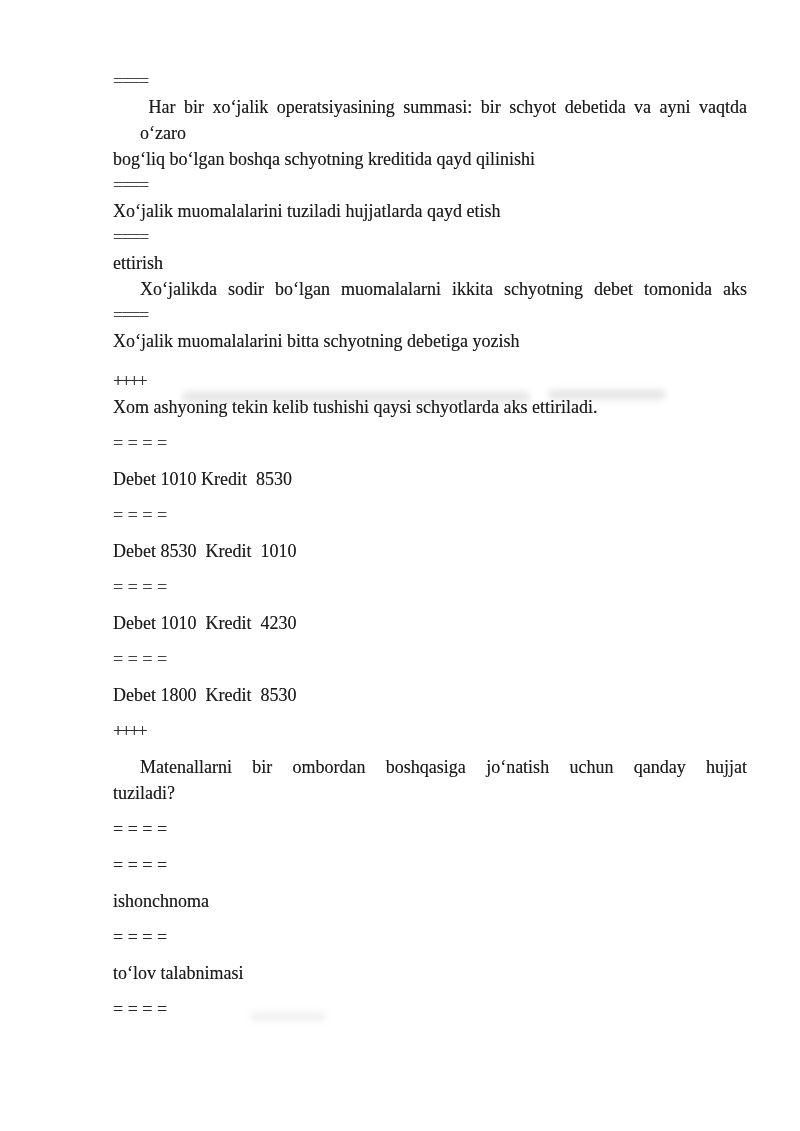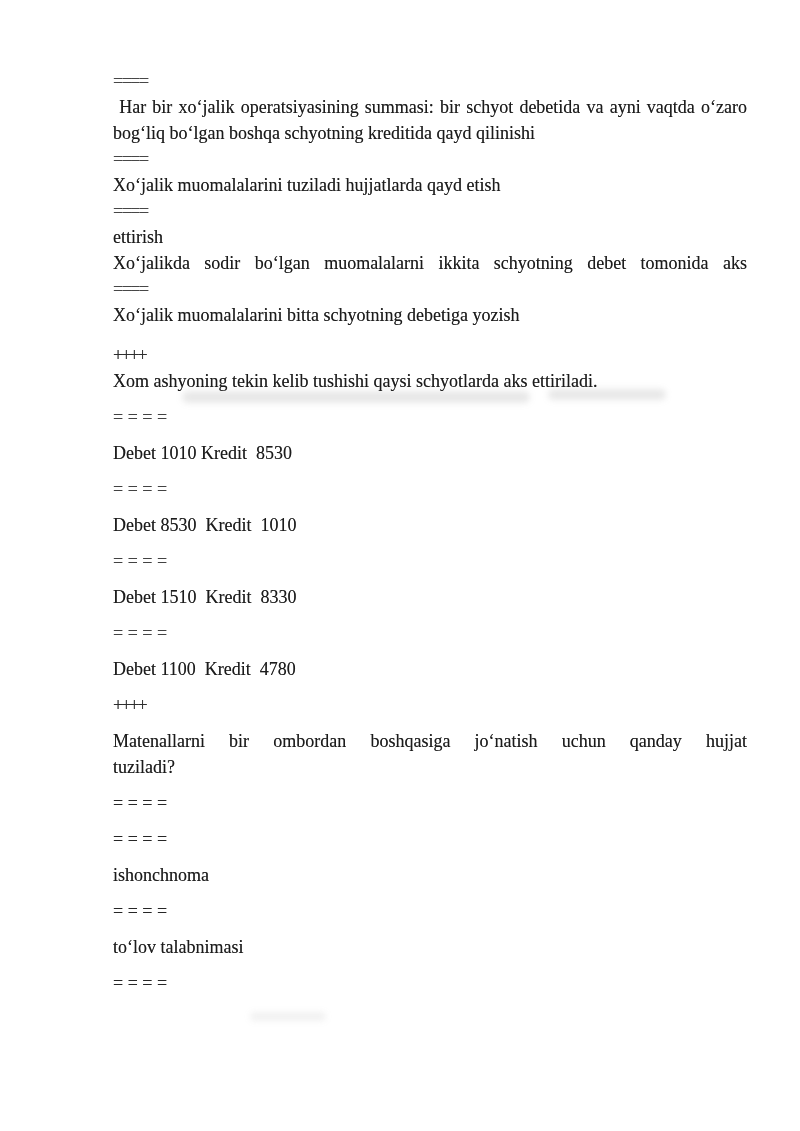--- a/index.html
+++ b/index.html
@@ -20,20 +20,21 @@
     width:634px;
   }
   .row{
     white-space:pre;
     text-shadow:0 0 0.4px rgba(25,25,25,0.55);
   }
   .just{
     white-space:normal;
     text-align:justify;
     text-align-last:justify;
+    margin-left:27px;
   }
   .b{font-weight:400;}
   .sepT{letter-spacing:-1.5px;color:#474747;}
   .sepS{color:#424242;}
   .sepS.b{color:#262626;}
   .plus{letter-spacing:-2px;color:#2e2e2e;}
   .m{margin-top:10px;}
   .mt{margin-top:14px;}
   
   .smudge{
@@ -62,23 +63,23 @@
     <div class="row just">Xoʻjalikda sodir boʻlgan muomalalarni  ikkita schyotning debet tomonida aks</div>
     <div class="row sepT">====</div>
     <div class="row">Xoʻjalik muomalalarini bitta schyotning debetiga yozish</div>
     <div class="row plus mt">++++</div>
     <div class="row b">Xom ashyoning tekin kelib tushishi qaysi schyotlarda aks ettiriladi.</div>
     <div class="row sepS m">= = = =</div>
     <div class="row m">Debet 1010 Kredit  8530</div>
     <div class="row sepS m">= = = =</div>
     <div class="row m">Debet 8530  Kredit  1010</div>
     <div class="row sepS m">= = = =</div>
-    <div class="row m">Debet 1510  Kredit  8330</div>
+    <div class="row m">Debet 1010  Kredit  4230</div>
     <div class="row sepS m">= = = =</div>
-    <div class="row m">Debet 1100  Kredit  4780</div>
+    <div class="row m">Debet 1800  Kredit  8530</div>
     <div class="row plus m">++++</div>
     <div class="row b just m">Matenallarni bir ombordan boshqasiga joʻnatish uchun qanday hujjat</div>
     <div class="row b">tuziladi?</div>
     <div class="row sepS b m">= = = =</div>
     <div class="row sepS b m">= = = =</div>
     <div class="row m">ishonchnoma</div>
     <div class="row sepS b m">= = = =</div>
     <div class="row m">toʻlov talabnimasi</div>
     <div class="row sepS b m">= = = =</div>
   </div>

